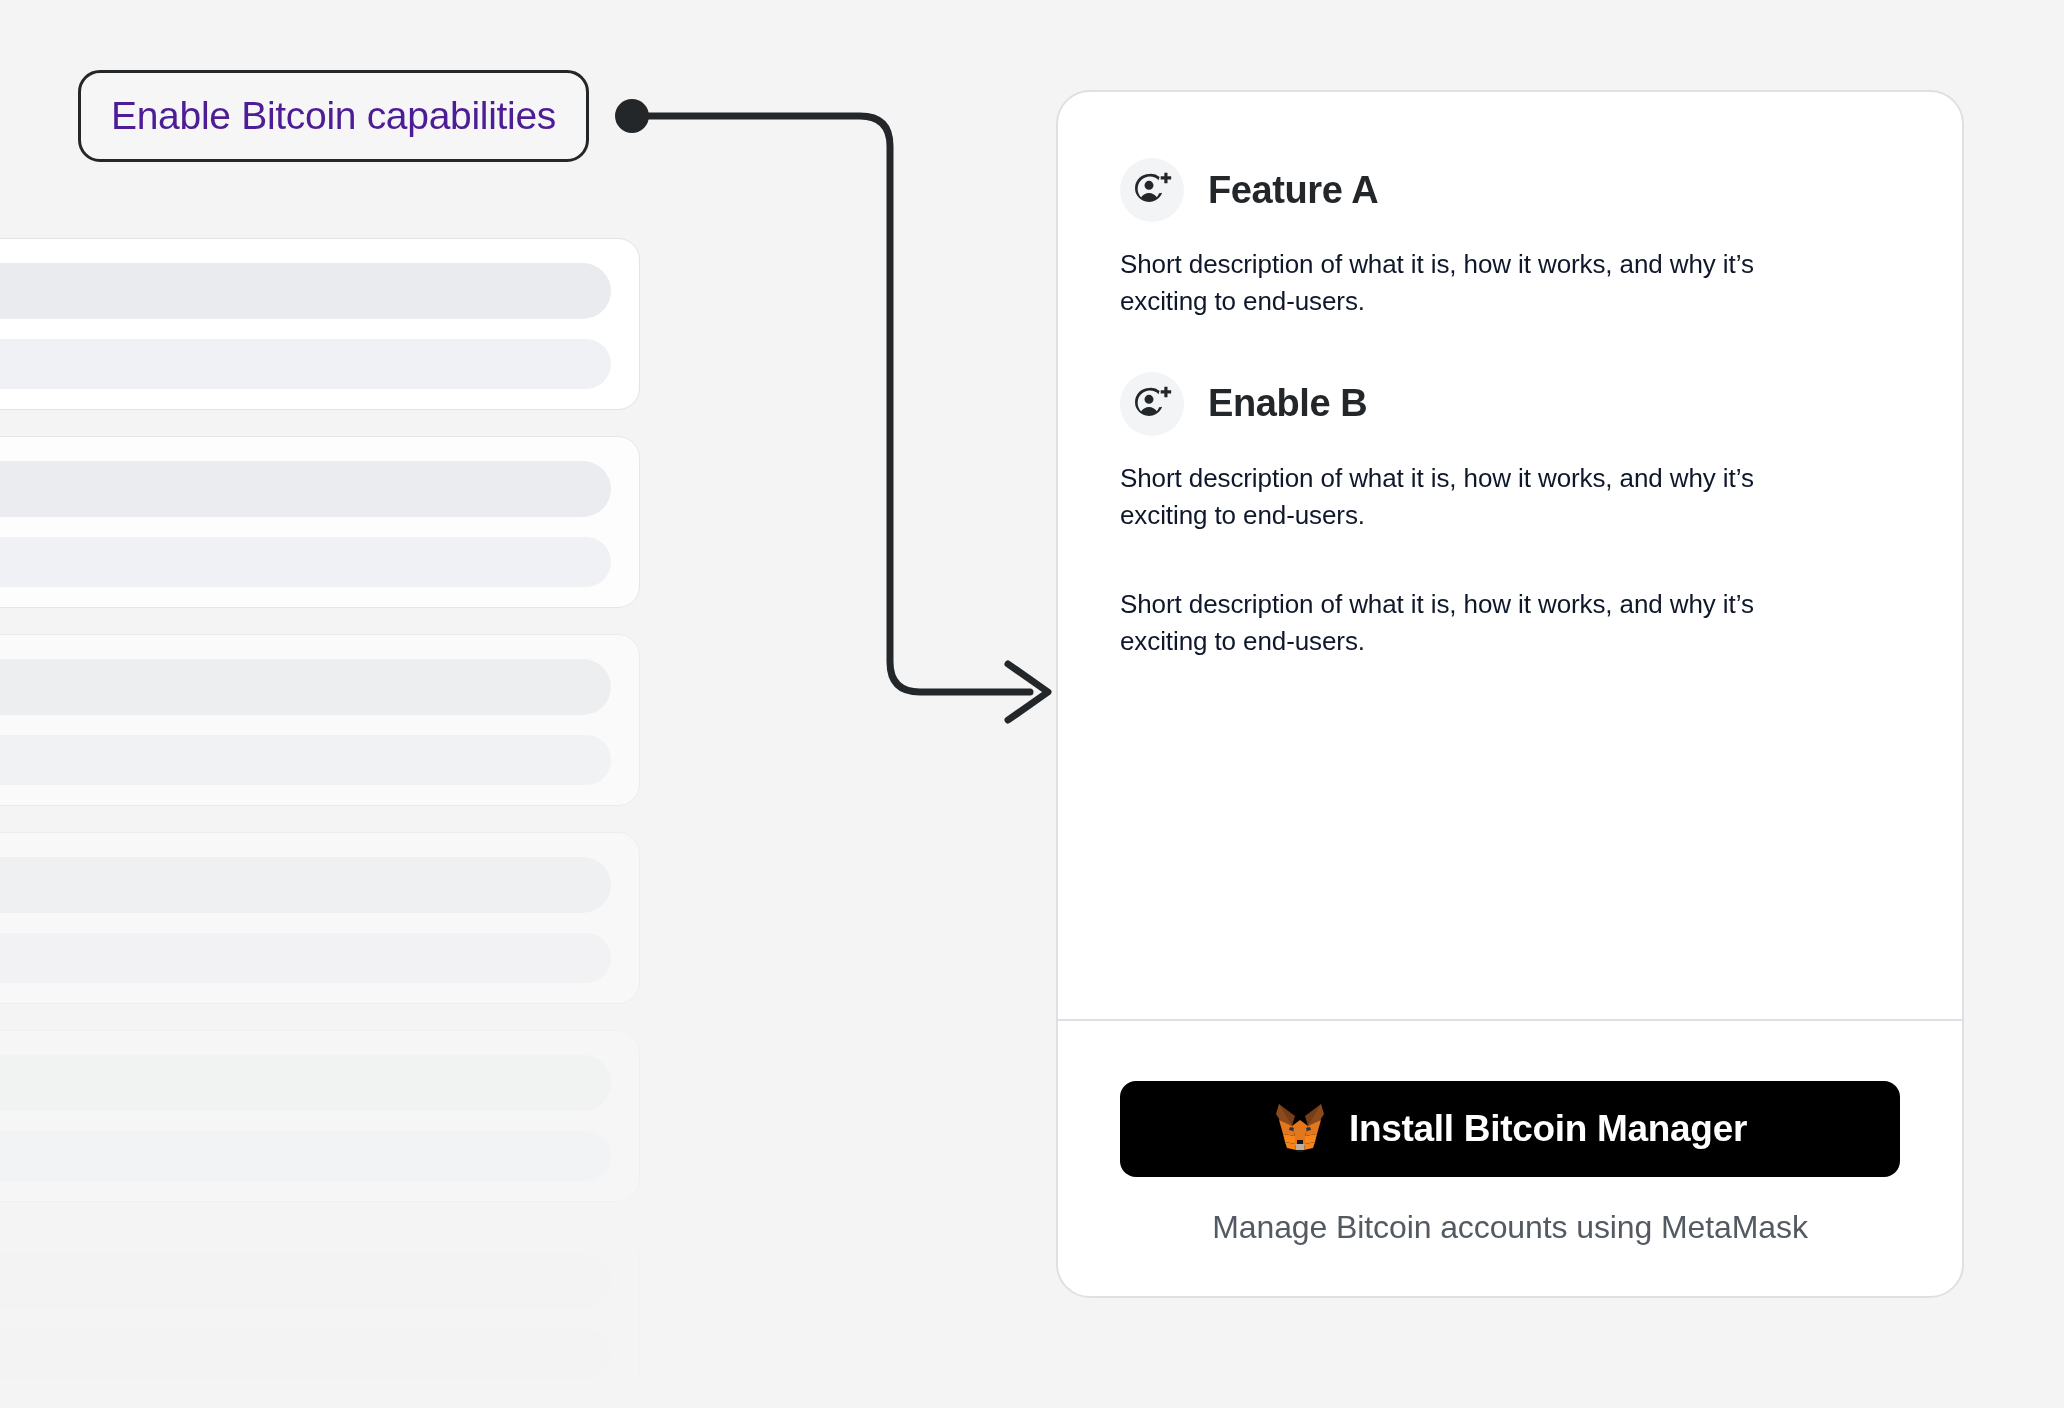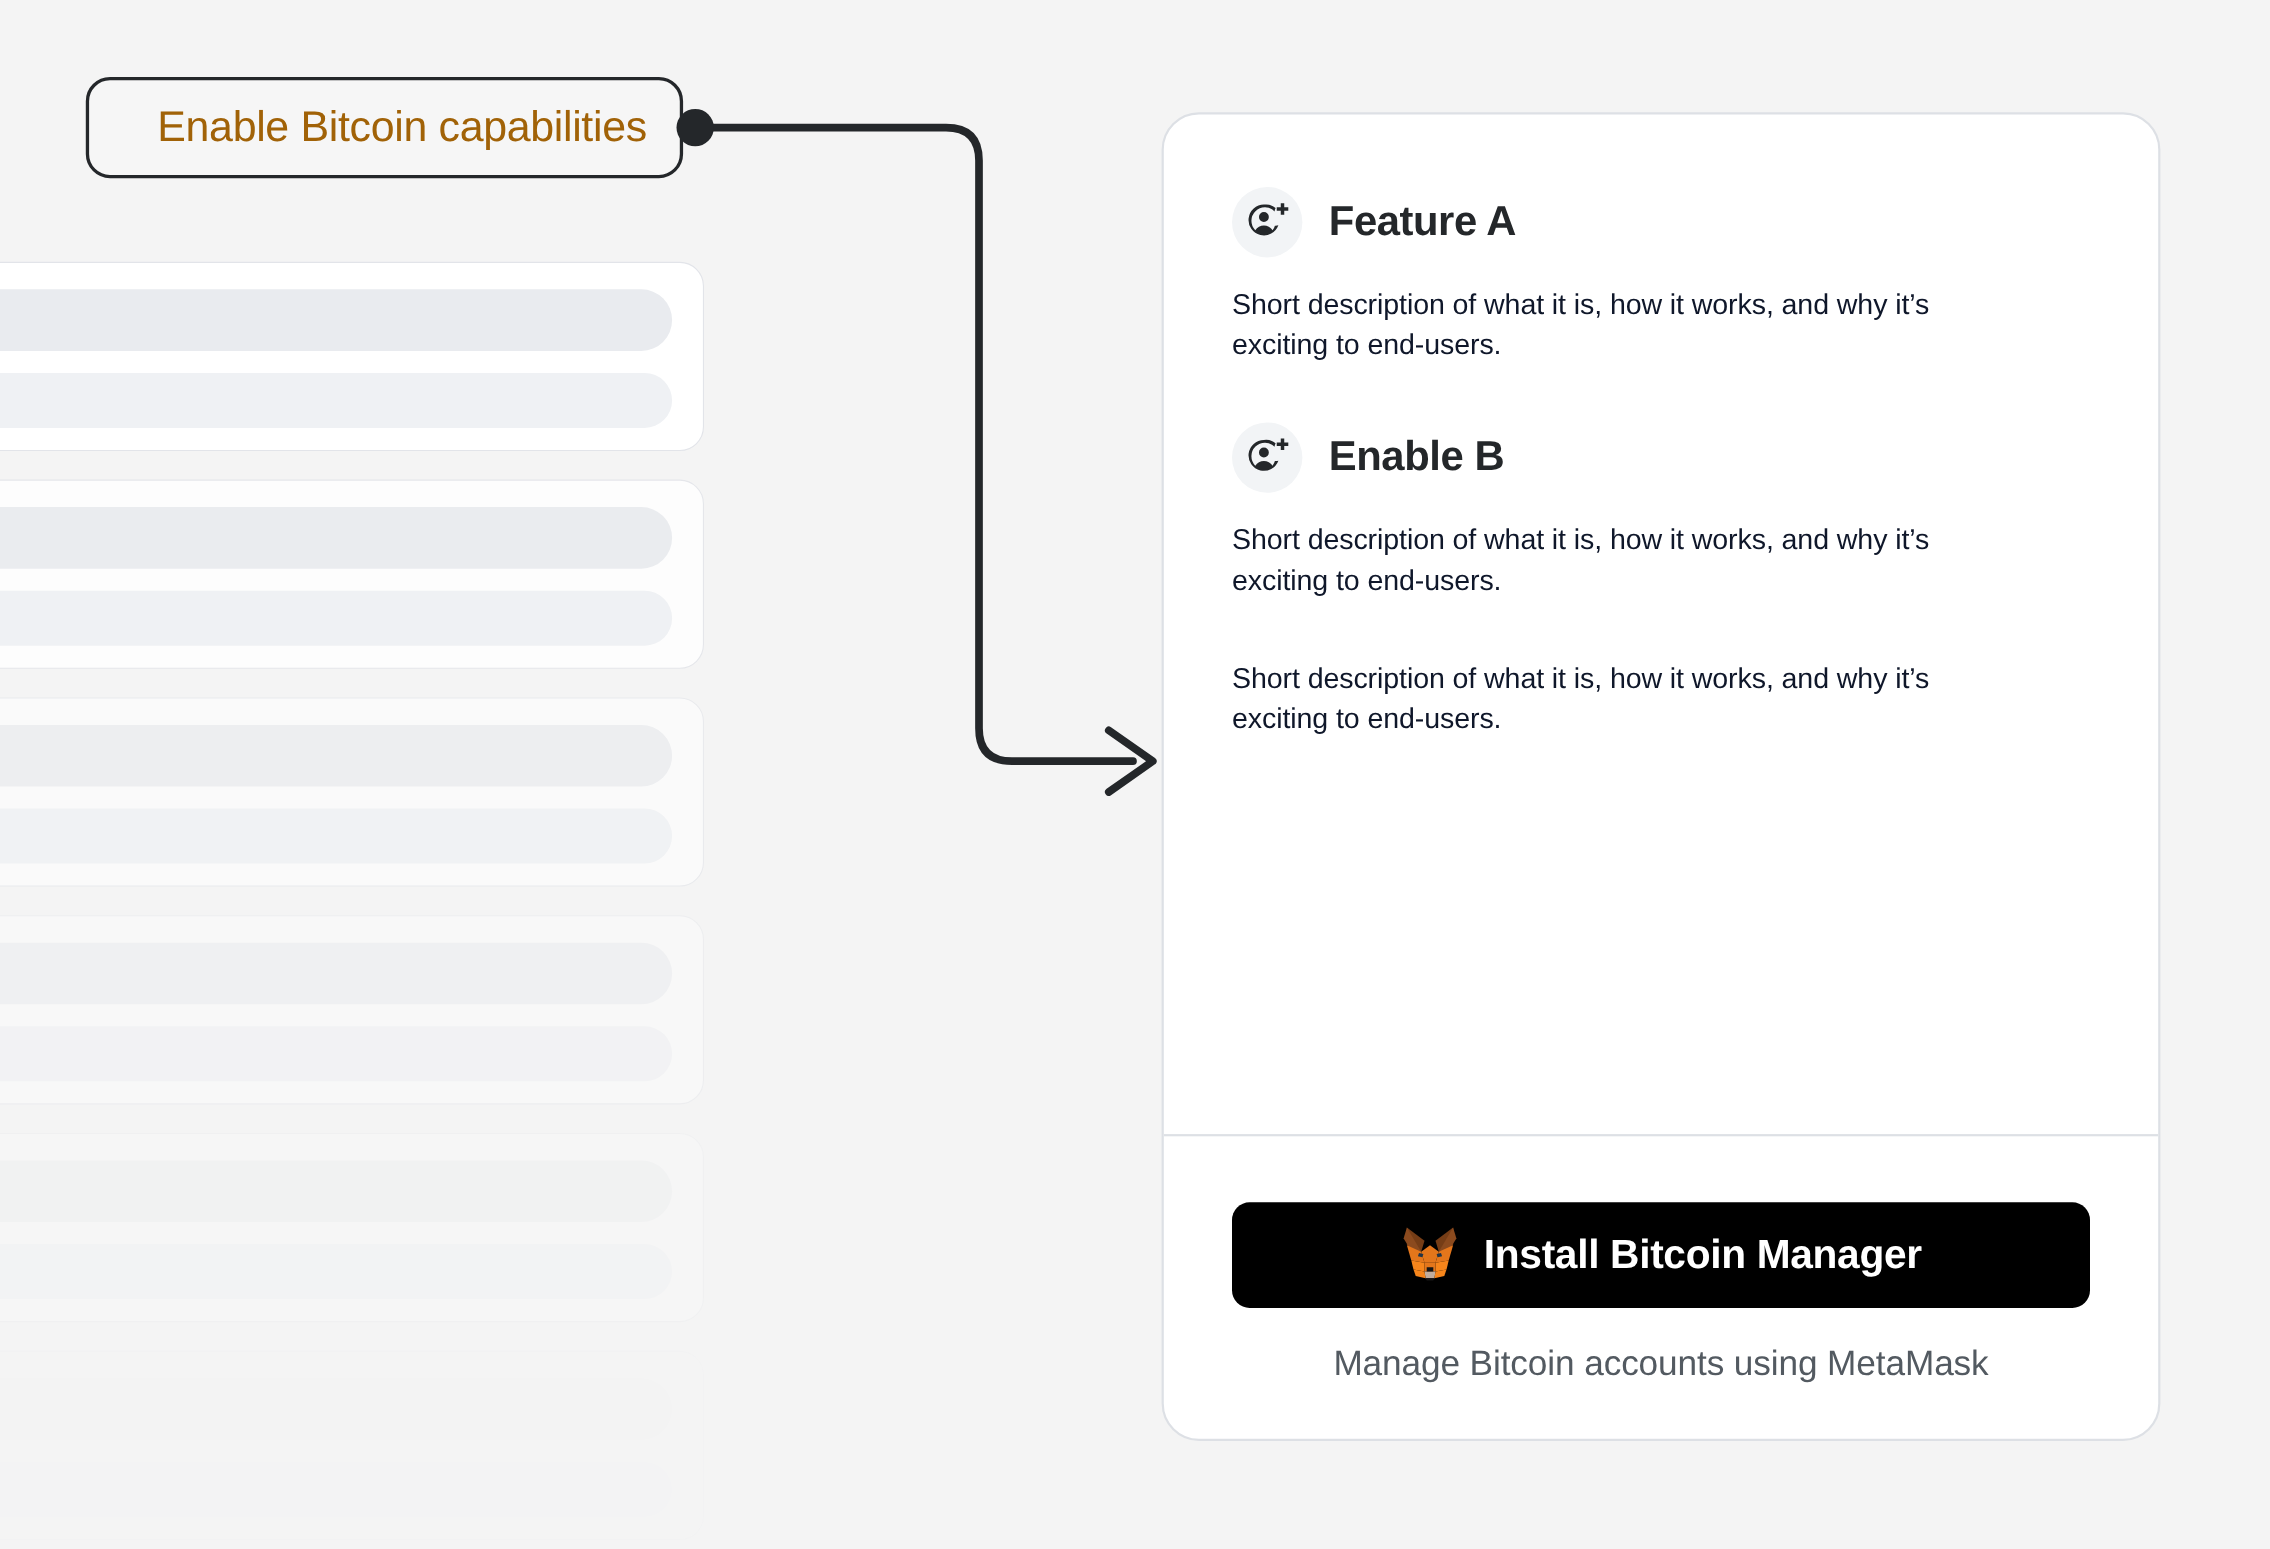--- a/index.html
+++ b/index.html
@@ -60,40 +60,39 @@
     align-items: center;
     padding: 0 30px;
     background: #F6F6F6;
     border: 3.4px solid #24272A;
     border-radius: 22px;
     white-space: nowrap;
   }
   #callout-pill .label {
     font-size: 39px;
     font-weight: 500;
-    color: #a16207;
+    color: #4c1d95;
     letter-spacing: -0.3px;
-    margin-left: 32px;
   }
 
   
   #connector {
     position: absolute;
     left: 0;
     top: 0;
     width: 2064px;
     height: 1408px;
     pointer-events: none;
   }
 
   
   #feature-panel {
     position: absolute;
     left: 1056px;
-    top: 102px;
+    top: 90px;
     width: 908px;
     height: 1208px;
     background: #FFFFFF;
     border: 2px solid #DDE0E5;
     border-radius: 34px;
     box-sizing: border-box;
     display: flex;
     flex-direction: column;
     overflow: hidden;
   }

